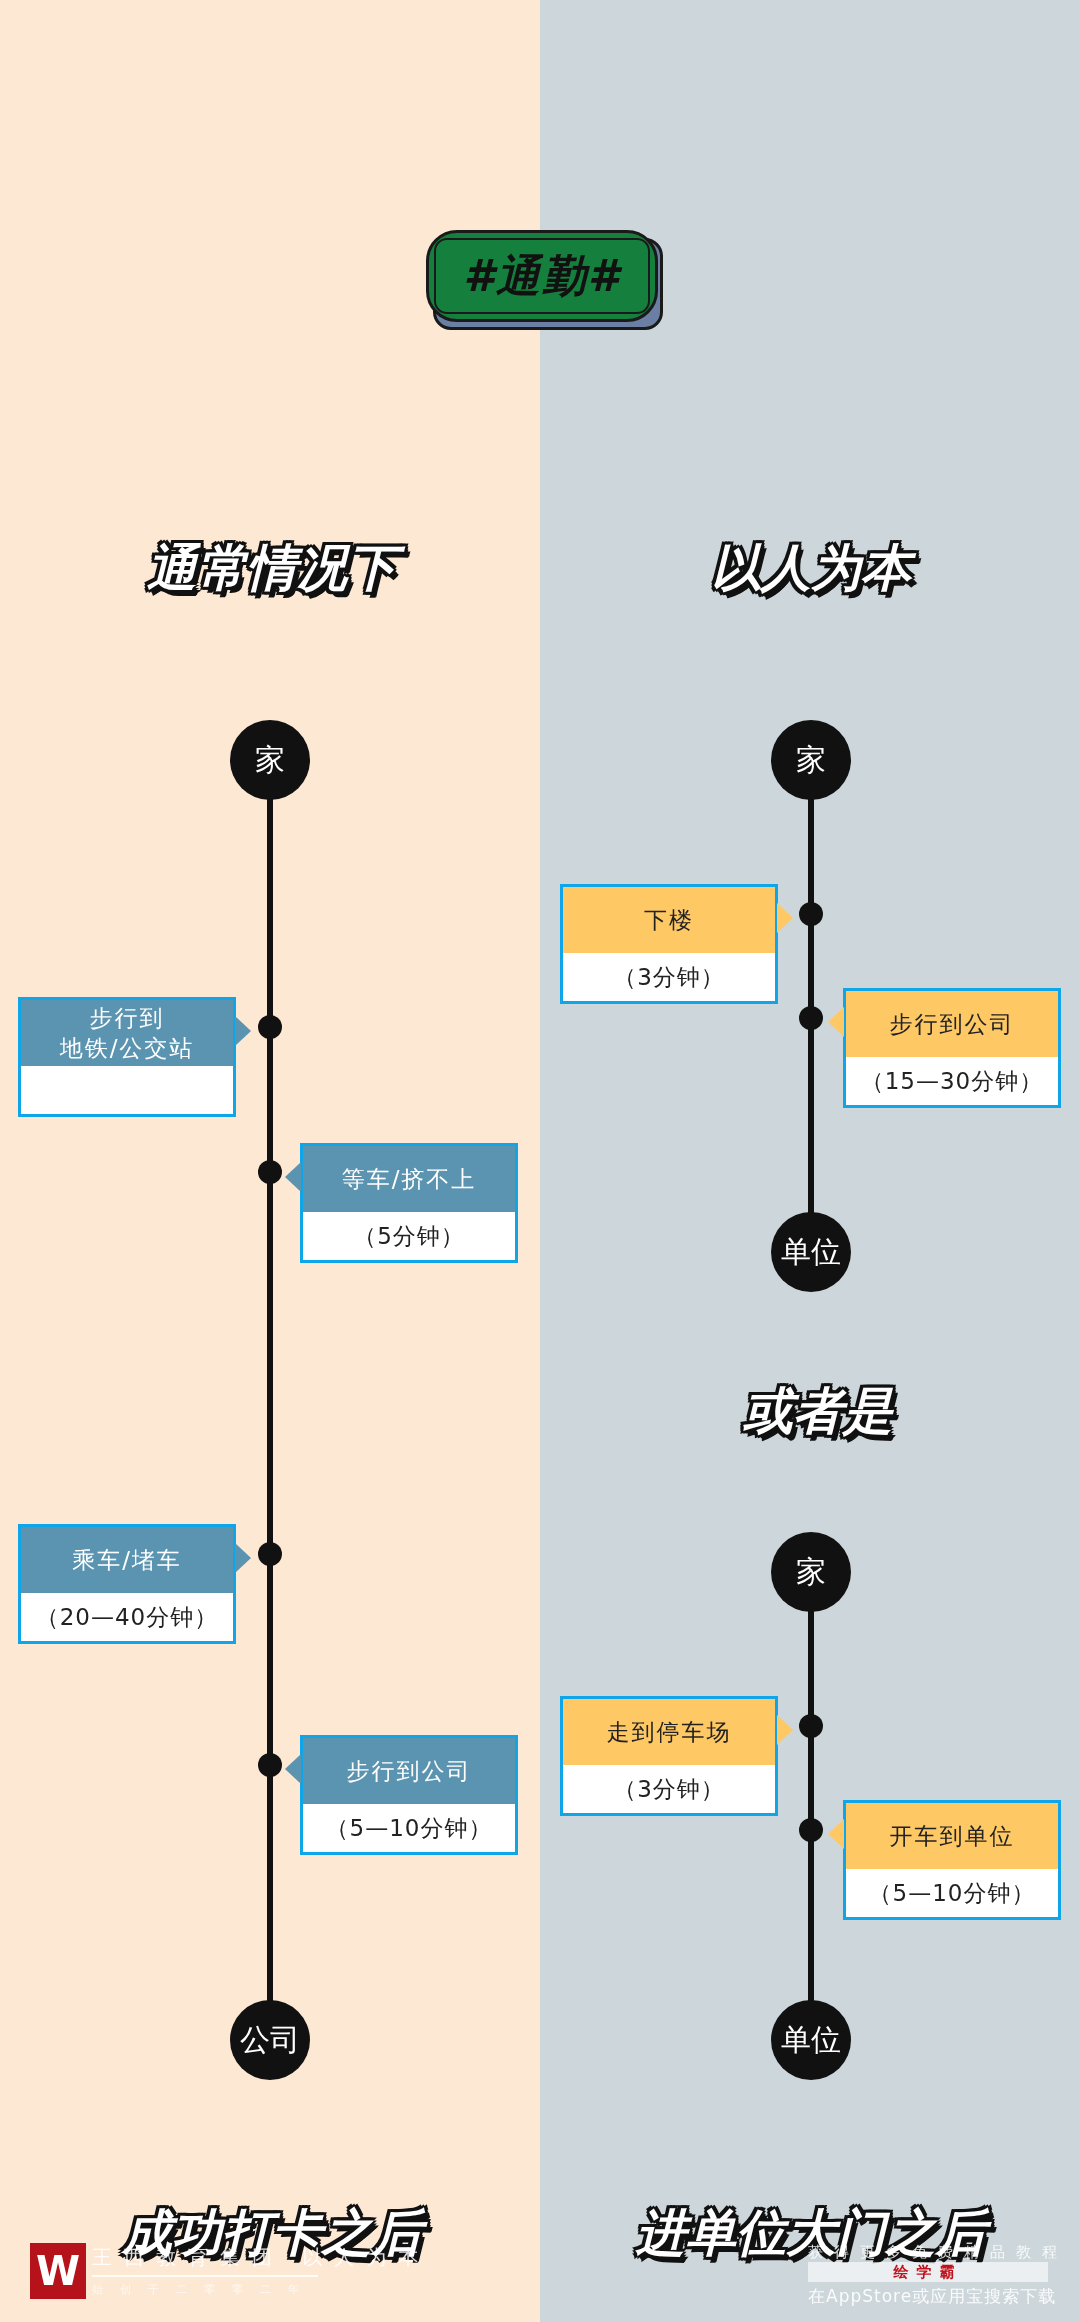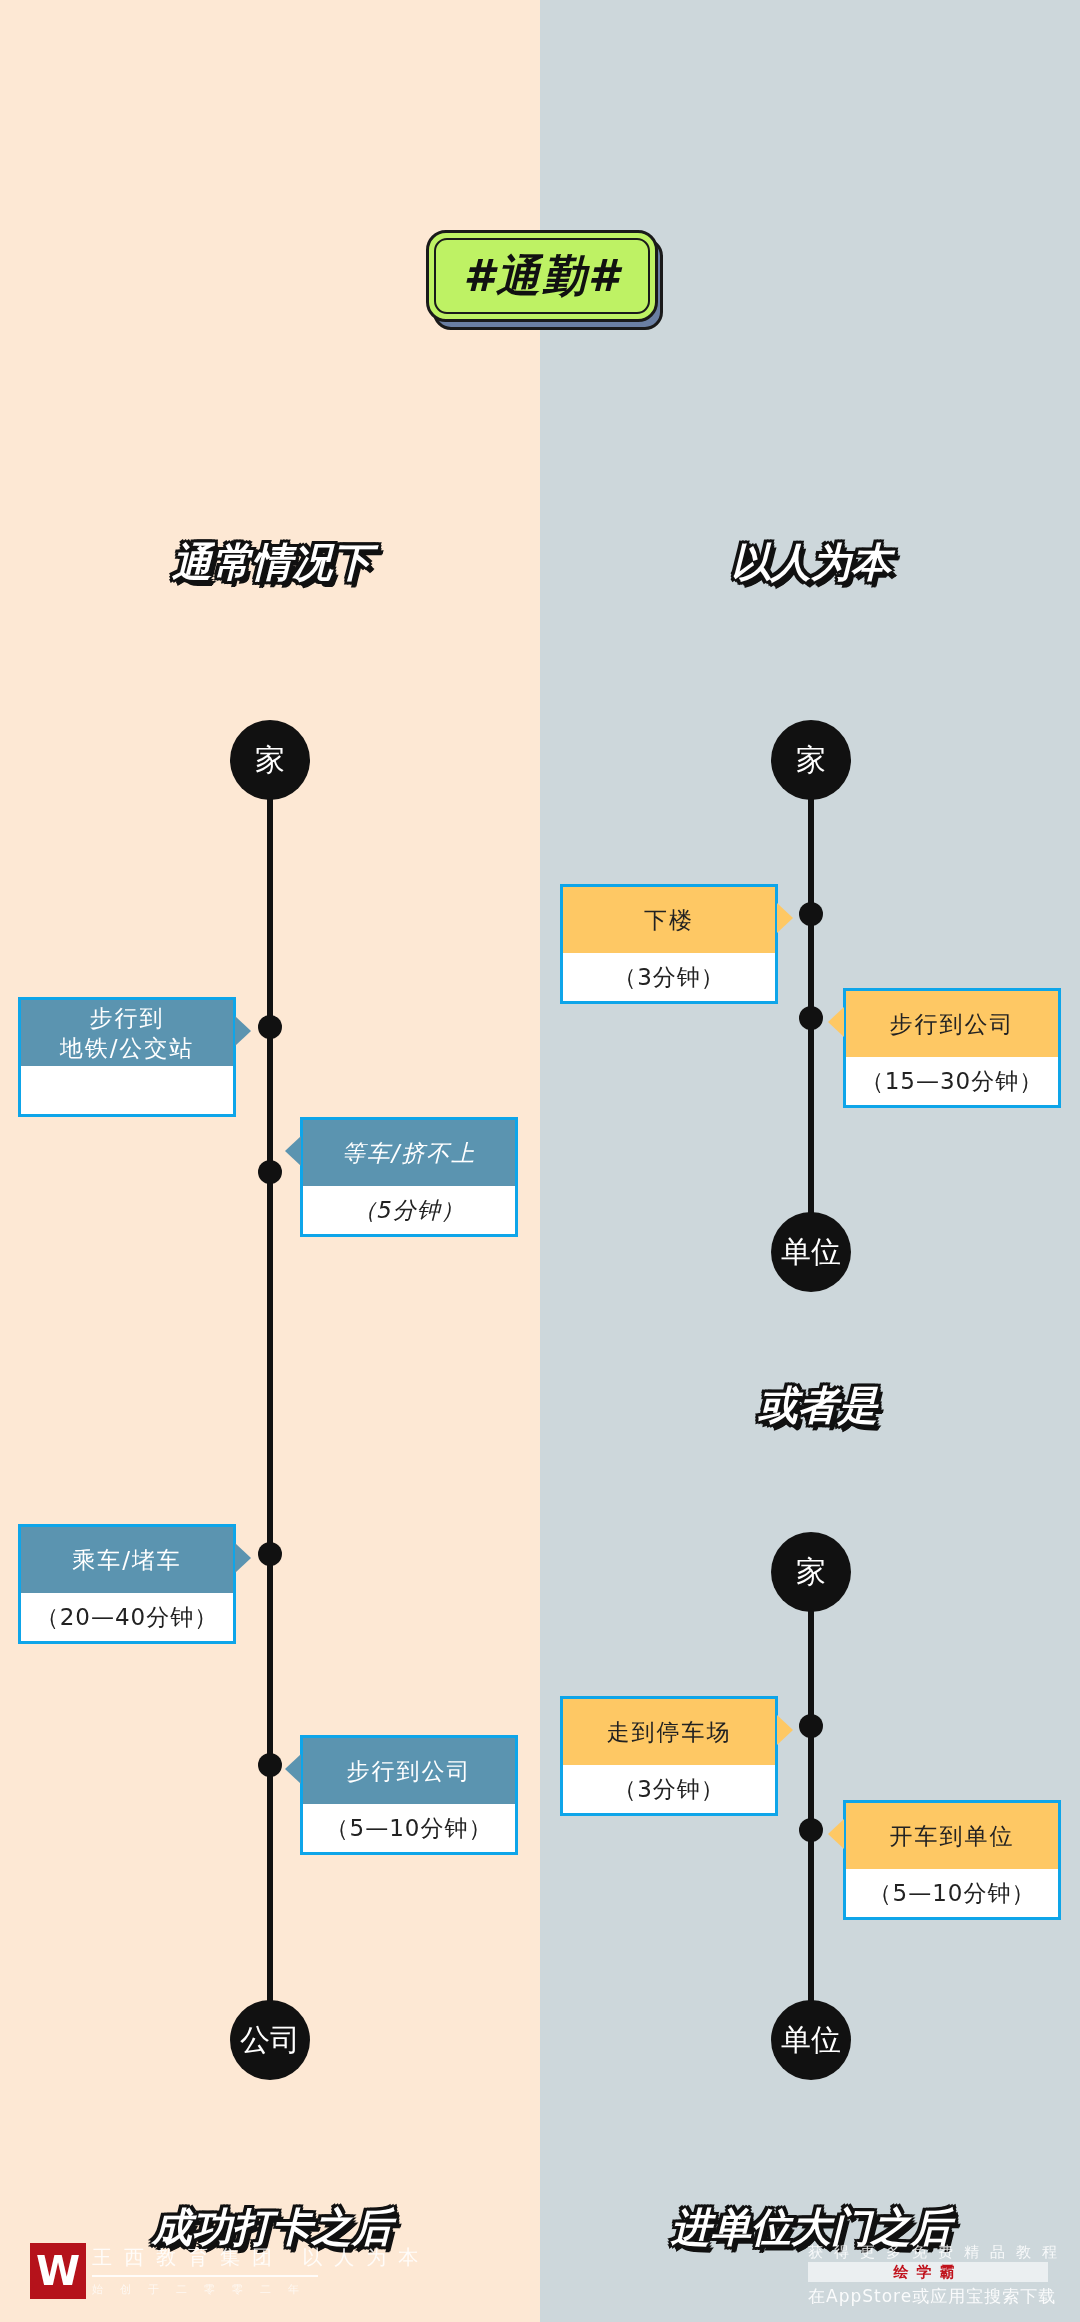--- a/index.html
+++ b/index.html
@@ -4,27 +4,27 @@
 <style>
   html, body { margin: 0; padding: 0; }
   body { width: 1080px; height: 2322px; position: relative; overflow: hidden;
          font-family: "DejaVu Sans", sans-serif; }
   .bg-left { position: absolute; left: 0; top: 0; width: 540px; height: 2322px; background: #fde8d4; }
   .bg-right { position: absolute; left: 540px; top: 0; width: 540px; height: 2322px; background: #cdd7db; }
 
   .badge-shadow { position: absolute; left: 433px; top: 238px; width: 230px; height: 92px;
                   background: #6a7fa3; border: 3px solid #1a1a1a; border-radius: 18px; box-sizing: border-box; }
   .badge { position: absolute; left: 426px; top: 230px; width: 232px; height: 92px;
-           background: #bef264; border: 3px solid #1a1a1a; border-radius: 20px; box-sizing: border-box;
+           background: #15803d; border: 3px solid #1a1a1a; border-radius: 31px; box-sizing: border-box;
            display: flex; align-items: center; justify-content: center; }
   .badge::after { content: ""; position: absolute; left: 5px; top: 5px; right: 5px; bottom: 5px;
                   border: 2px solid #1a1a1a; border-radius: 13px; }
   .badge-text { font-size: 44px; font-weight: bold; font-style: italic; color: #111; letter-spacing: 2px; }
 
-  .heading { position: absolute; font-size: 40px; font-weight: bold; font-style: italic; color: #fff;
+  .heading { position: absolute; font-size: 50px; font-weight: bold; font-style: italic; color: #fff;
              text-align: left; white-space: nowrap; transform: translateX(-50%);
              text-shadow:
               -3px -3px 0 #111, 3px -3px 0 #111, -3px 3px 0 #111, 3px 3px 0 #111,
                0 -3px 0 #111, 0 3px 0 #111, -3px 0 0 #111, 3px 0 0 #111,
                5px 5px 0 #111, 4px 6px 0 #111; }
 
   .axis { position: absolute; width: 6px; background: #111; transform: translateX(-50%); }
   .node { position: absolute; width: 80px; height: 80px; border-radius: 50%; background: #111; color: #fff;
           display: flex; align-items: center; justify-content: center; font-size: 30px;
           transform: translate(-50%, -50%); }
@@ -75,21 +75,21 @@
 <div class="node" style="left:270px; top:2040px;">公司</div>
 
 <div class="dot" style="left:270px; top:1027px;"></div>
 <div class="card blue left" style="left:18px; top:997px;">
   <div class="head" style="white-space:pre-line;">步行到
 地铁/公交站</div>
   <span class="ptr"></span>
 </div>
 
 <div class="dot" style="left:270px; top:1172px;"></div>
-<div class="card blue right" style="left:300px; top:1117px;font-style:italic;">
+<div class="card blue right" style="left:300px; top:1143px;">
   <div class="head">等车/挤不上</div>
   <div class="time">（5分钟）</div>
   <span class="ptr"></span>
 </div>
 
 <div class="dot" style="left:270px; top:1554px;"></div>
 <div class="card blue left" style="left:18px; top:1524px;">
   <div class="head">乘车/堵车</div>
   <div class="time">（20—40分钟）</div>
   <span class="ptr"></span>

